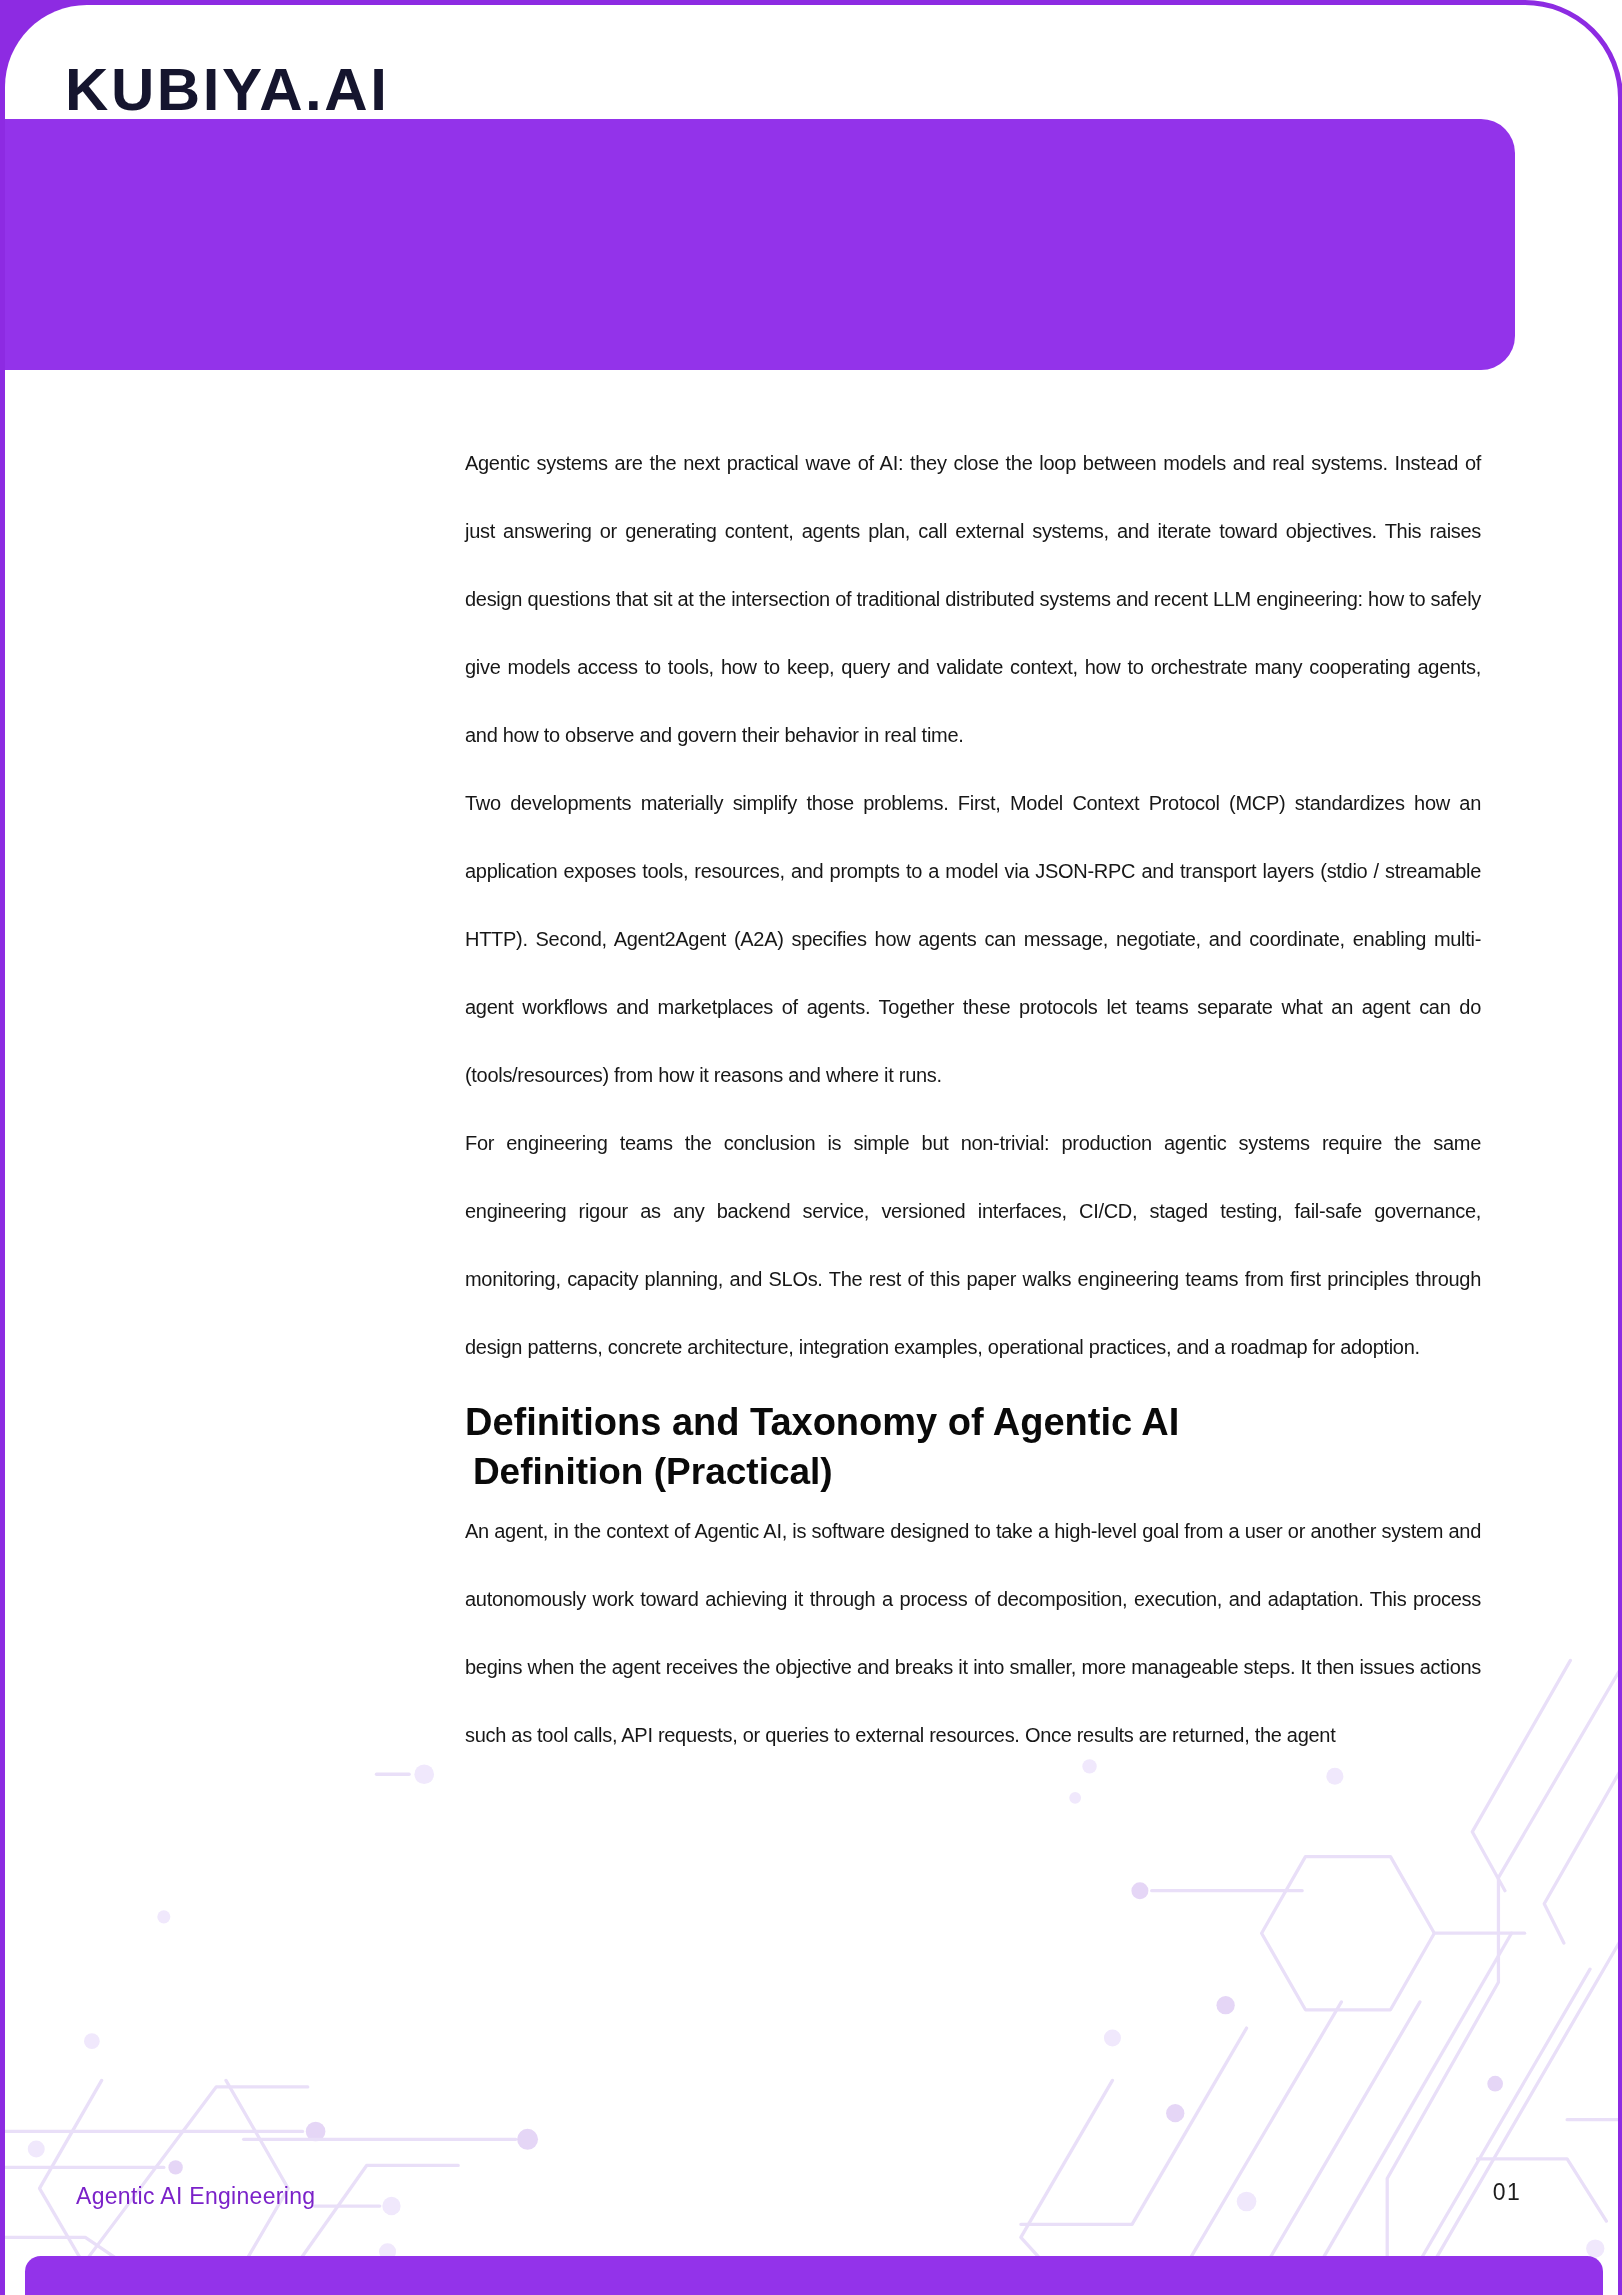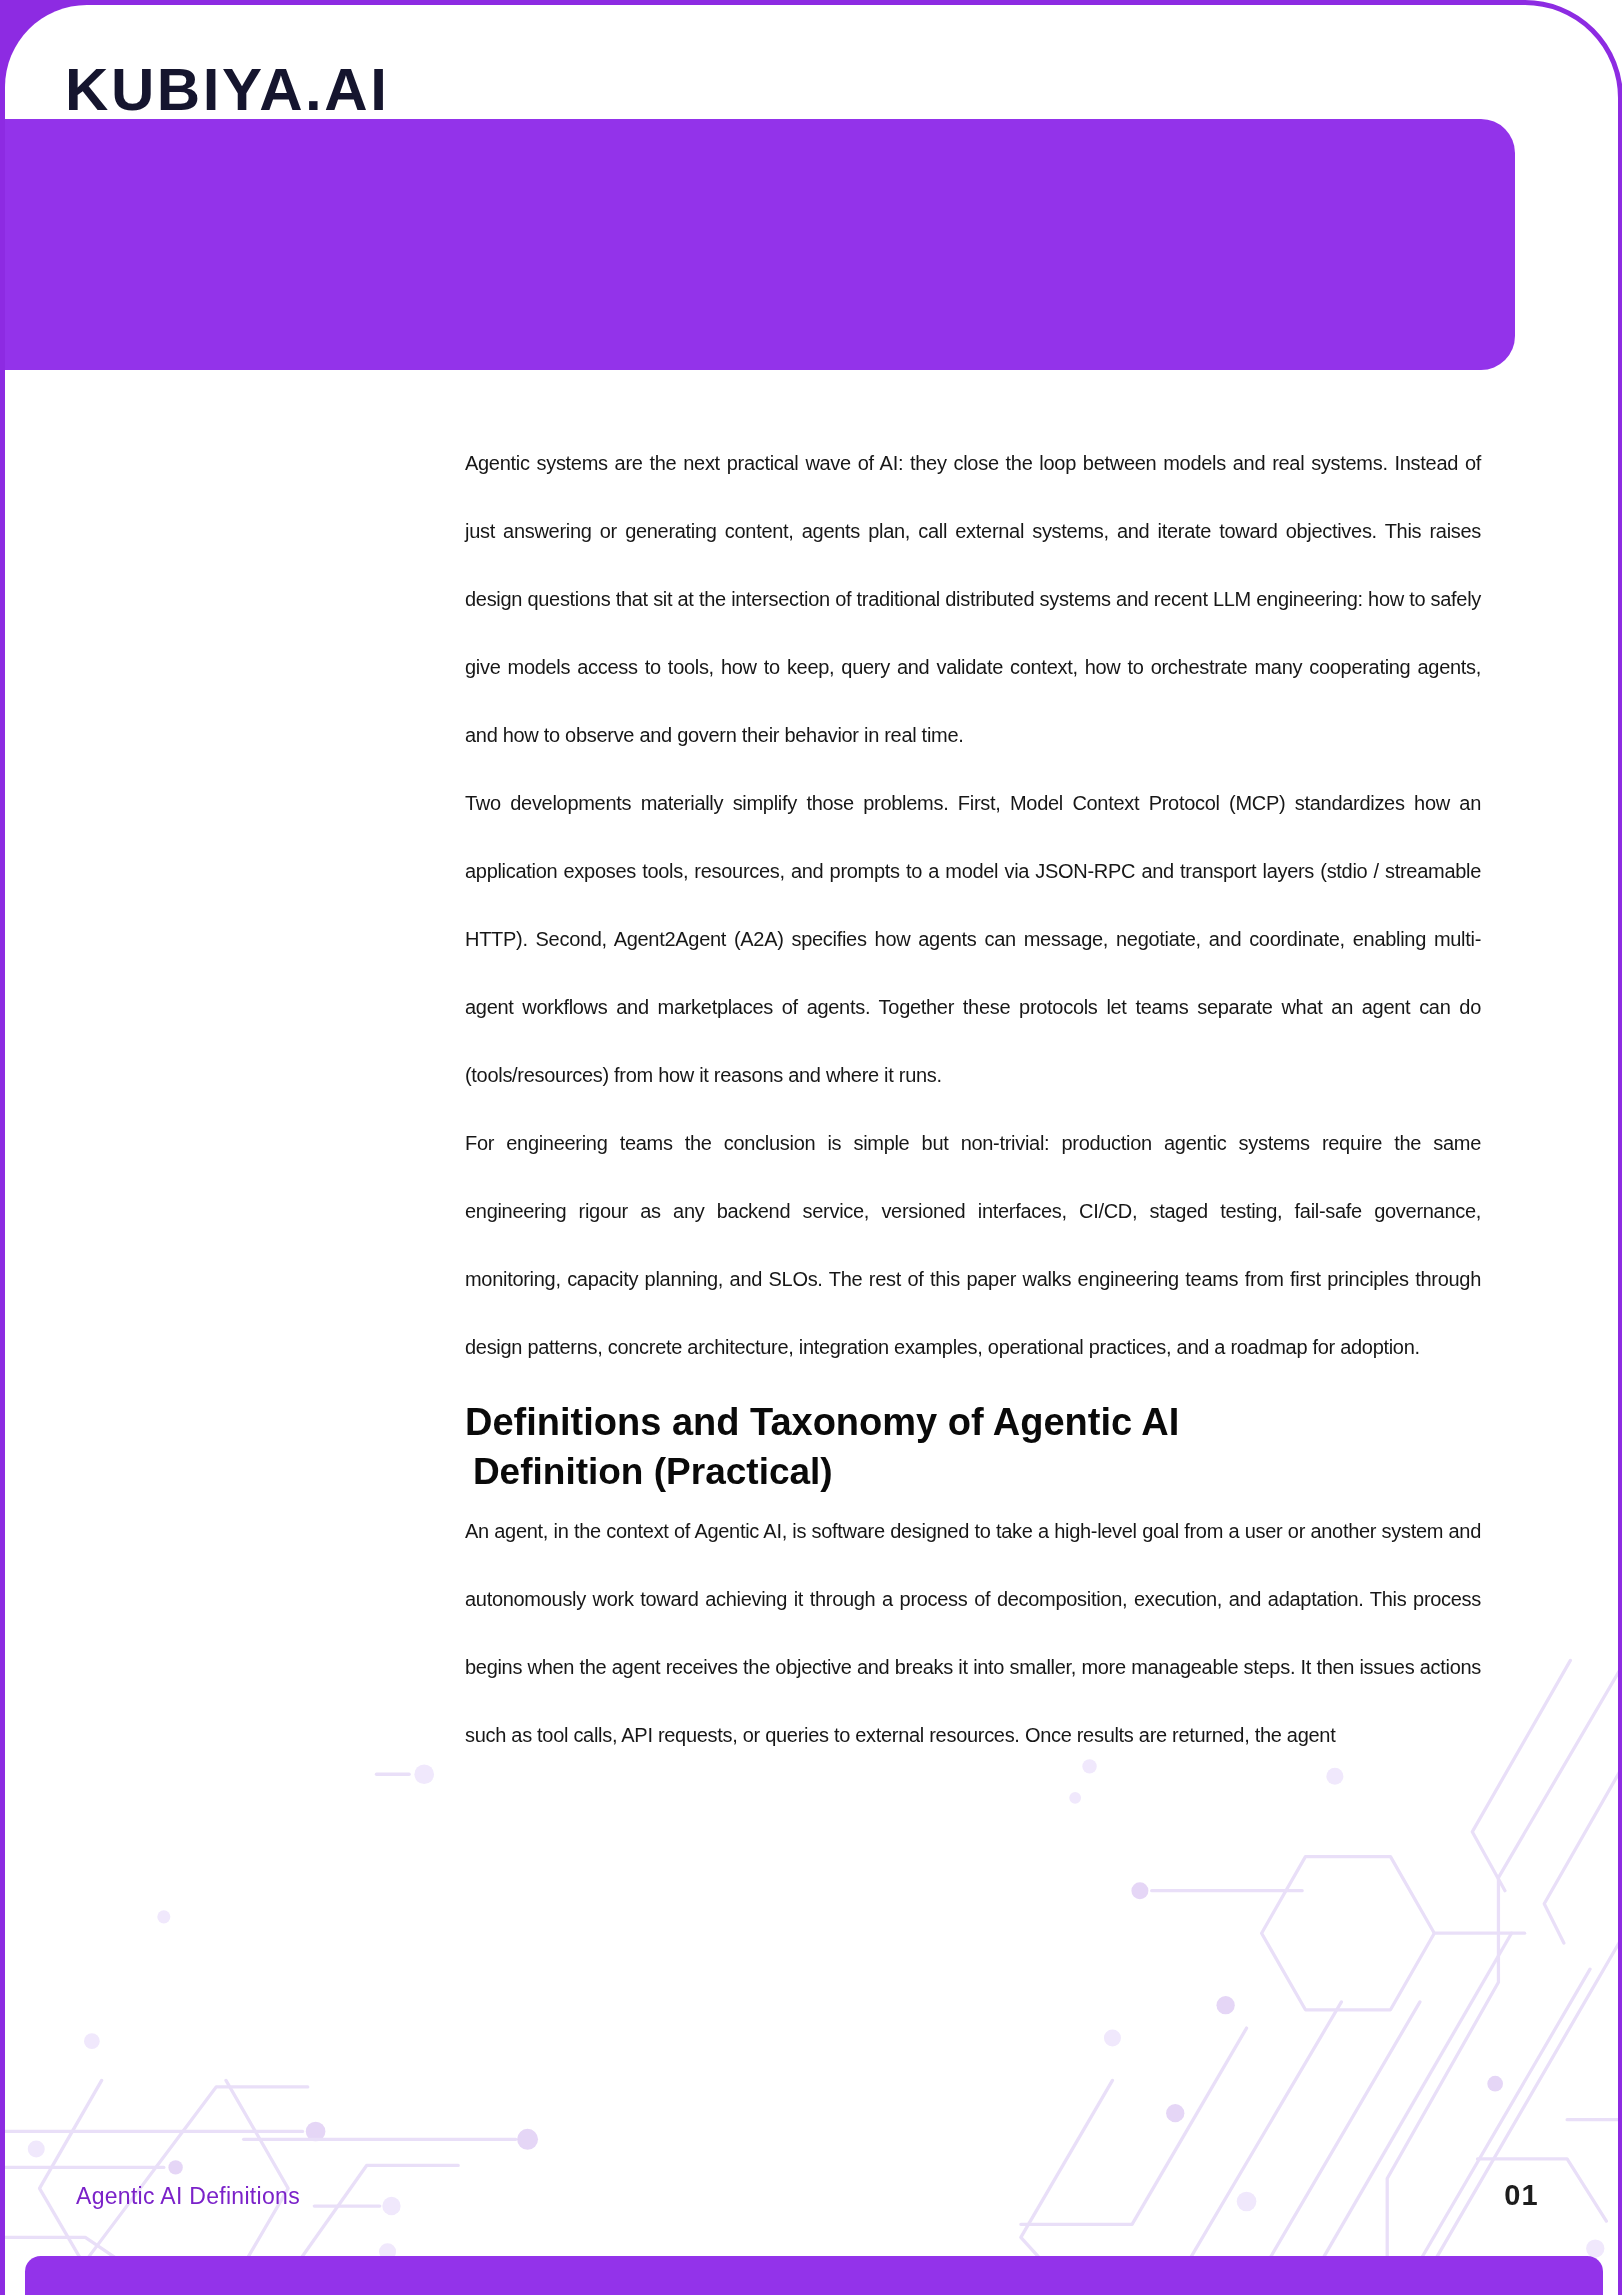--- a/index.html
+++ b/index.html
@@ -62,22 +62,22 @@
   .section-subheading{
     margin:0 0 6px;padding-left:7.9px;font-size:37px;line-height:38px;
     font-weight:700;color:var(--heading_ink);
   }
   
   .footer-title{
     position:absolute;left:76px;top:2183px;z-index:4;
     font-size:23px;color:var(--footer_text);letter-spacing:0.3px;
   }
   .page-number{
-    position:absolute;right:84px;top:2179px;z-index:4;
-    font-size:29px;color:var(--pagenum_ink);letter-spacing:1.3px;font-weight:bold;
+    position:absolute;right:102px;top:2179px;z-index:4;
+    font-size:23px;color:var(--pagenum_ink);letter-spacing:1.3px;
   }
   .bottom-bar{
     position:absolute;left:25px;top:2256px;width:1578px;height:63px;
     background:var(--accent);border-radius:15.7px;z-index:4;
   }
 </style>
 </head>
 <body>
 
 <div class="page">
@@ -143,18 +143,18 @@
 
   <div class="content">
     <p>Agentic systems are the next practical wave of AI: they close the loop between models and real systems. Instead of just answering or generating content, agents plan, call external systems, and iterate toward objectives. This raises design questions that sit at the intersection of traditional distributed systems and recent LLM engineering: how to safely give models access to tools, how to keep, query and validate context, how to orchestrate many cooperating agents, and how to observe and govern their behavior in real time.</p>
     <p>Two developments materially simplify those problems. First, Model Context Protocol (MCP) standardizes how an application exposes tools, resources, and prompts to a model via JSON-RPC and transport layers (stdio / streamable HTTP). Second, Agent2Agent (A2A) specifies how agents can message, negotiate, and coordinate, enabling multi-agent workflows and marketplaces of agents. Together these protocols let teams separate what an agent can do (tools/resources) from how it reasons and where it runs.</p>
     <p>For engineering teams the conclusion is simple but non-trivial: production agentic systems require the same engineering rigour as any backend service, versioned interfaces, CI/CD, staged testing, fail-safe governance, monitoring, capacity planning, and SLOs. The rest of this paper walks engineering teams from first principles through design patterns, concrete architecture, integration examples, operational practices, and a roadmap for adoption.</p>
     <h2 class="section-heading">Definitions and Taxonomy of Agentic AI</h2>
     <h3 class="section-subheading">Definition (Practical)</h3>
     <p>An agent, in the context of Agentic AI, is software designed to take a high-level goal from a user or another system and autonomously work toward achieving it through a process of decomposition, execution, and adaptation. This process begins when the agent receives the objective and breaks it into smaller, more manageable steps. It then issues actions such as tool calls, API requests, or queries to external resources. Once results are returned, the agent</p>
   </div>
 
-  <div class="footer-title">Agentic AI Definitions</div>
+  <div class="footer-title">Agentic AI Engineering</div>
   <div class="page-number">01</div>
   <div class="bottom-bar"></div>
 
 </div>
 
 
 </body></html>

